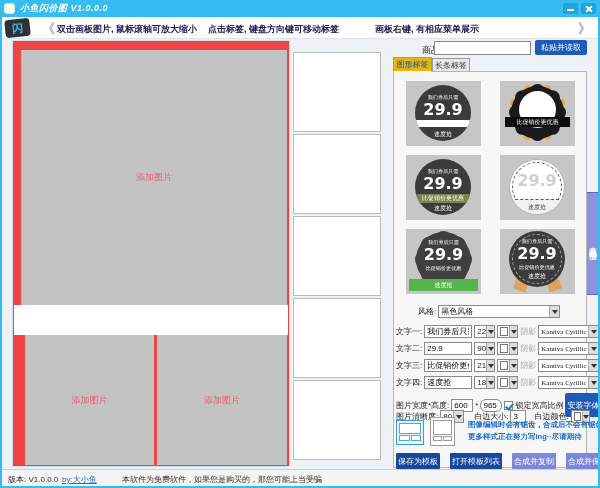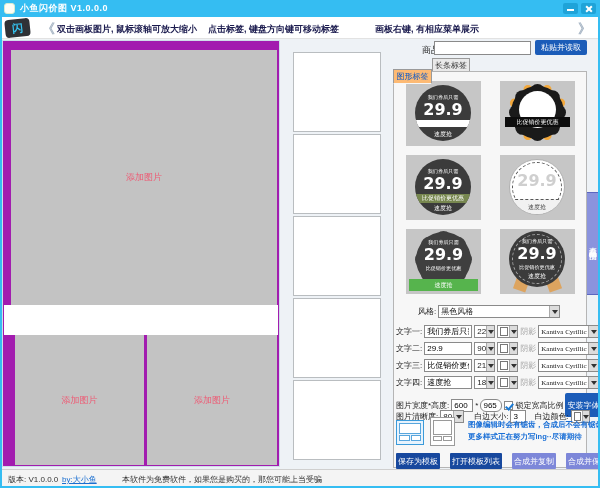--- a/index.html
+++ b/index.html
@@ -4,56 +4,56 @@
 <style>
   * { margin:0; padding:0; box-sizing:border-box; }
   html,body { width:600px; height:488px; font-family:"Liberation Sans", sans-serif; }
   .window { position:relative; width:600px; height:488px; background:#eef2f6;
             border:2px solid #35bdf2; border-top:none; overflow:hidden; }
 
   
   .titlebar { position:absolute; left:-2px; top:0; width:600px; height:17px; background:#35bdf2;
               display:flex; align-items:center; padding:0 4px; }
   .appicon { width:11px; height:11px; border-radius:3px; background:#fdfdf5; border:1px solid #d8ecd0; }
-  .apptitle { color:#fff; font-size:9px; font-weight:bold; margin-left:5px; letter-spacing:.5px; white-space:nowrap; }
+  .apptitle { color:#fff; font-size:9px; font-weight:bold; margin-left:5px; letter-spacing:.5px; white-space:nowrap;font-style:italic; }
   .winbtns { margin-left:auto; display:flex; gap:3px; }
   .wbtn { width:15px; height:11px; background:#1fa3d8; border-radius:2px; display:flex; align-items:center; justify-content:center; }
   .ic-min { display:block; width:7px; height:2px; background:#fff; margin-top:3px; }
   .ic-close { position:relative; width:8px; height:8px; }
   .ic-close::before,.ic-close::after { content:""; position:absolute; left:3px; top:0; width:2px; height:8px; background:#fff; }
   .ic-close::before { transform:rotate(45deg); } .ic-close::after { transform:rotate(-45deg); }
 
   
   .toolbar { position:absolute; left:-2px; top:17px; width:600px; height:22px; background:#fff; border-bottom:1px solid #e2e2e2; }
   .logo { position:absolute; left:5px; top:2px; width:25px; height:18px; background:#2f3136; border-radius:4px;
           color:#35c3f0; font-size:11px; font-weight:bold; display:flex; align-items:center; justify-content:center;
           transform:rotate(-6deg); }
   .chev { position:absolute; top:3px; font-size:13px; font-weight:bold; color:#a9b7c6; }
   .tip { position:absolute; top:6px; font-size:9px; font-weight:bold; color:#1b1b4e; white-space:nowrap; }
 
   
-  .canvas-area { position:absolute; left:0; top:40px; width:278px; height:427px; background:#a21caf; border:1px solid #cfdfe9; }
+  .canvas-area { position:absolute; left:10px; top:40px; width:278px; height:427px; background:#ef4444; border:1px solid #cfdfe9; }
   .gapstrip { position:absolute; left:1px; top:264px; width:274px; height:30px; background:#fff; }
   .imgslot { position:absolute; background:#c3c3c3; display:flex; align-items:center; justify-content:center; }
   .slot-main { left:8px; top:9px; width:266px; height:255px; }
   .slot-a { left:12px; top:294px; width:129px; height:130px; }
   .slot-b { left:144px; top:294px; width:130px; height:130px; }
   .addtxt { color:#ee5a74; font-size:9px; }
 
   
   .thumb { position:absolute; left:291px; width:88px; height:80px; background:#fff; border:1px solid #b9bdc0; }
 
   
   .prod-label { position:absolute; left:388px; top:44px; font-size:9px; color:#222;padding-left:32px; }
   .prod-input { position:absolute; left:432px; top:41px; width:97px; height:14px; border:1px solid #8a8a8a; background:#fff; font-size:8px; padding:0 2px; font-family:"Liberation Sans", sans-serif;}
   .btn-blue { background:#1b5cb8; color:#fff; border:none; border-radius:2px; font-size:8px;
               display:flex; align-items:center; justify-content:center; font-family:"Liberation Sans", sans-serif; }
   .paste-btn { position:absolute; left:533px; top:40px; width:52px; height:15px; }
   .tab { position:absolute; height:15px; font-size:8px; display:flex; align-items:center; justify-content:center; border:1px solid #9a9a9a; }
-  .tab.active { left:391px; top:57px; width:39px; background:#fdba74; border-bottom:1px solid #f7f7f7; color:#0a58c8; z-index:3;margin-top:12px; }
+  .tab.active { left:391px; top:57px; width:39px; background:#eab308; border-bottom:1px solid #f7f7f7; color:#0a58c8; z-index:3; }
   .tab.idle { left:430px; top:58px; width:38px; height:14px; background:#e9e9e9; color:#333; }
 
   
   .panel { position:absolute; left:391px; top:71px; width:194px; height:397px; background:#f7f7f7; border:1px solid #b5b5b5; z-index:2; }
 
   
   .bcell { position:absolute; width:75px; height:65px; background:#c6c6c6; overflow:hidden; }
   .circ { position:absolute; left:9px; top:4px; width:56px; height:56px; border-radius:50%; background:#3b3b3b;
           text-align:center; color:#fff; overflow:hidden; }
   .b-top { font-size:6px; margin-top:8px; white-space:nowrap; transform:scale(.85); }

